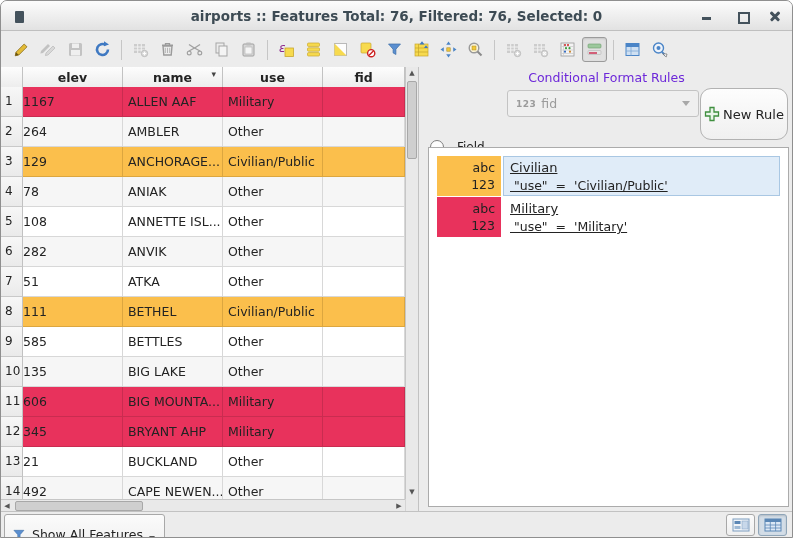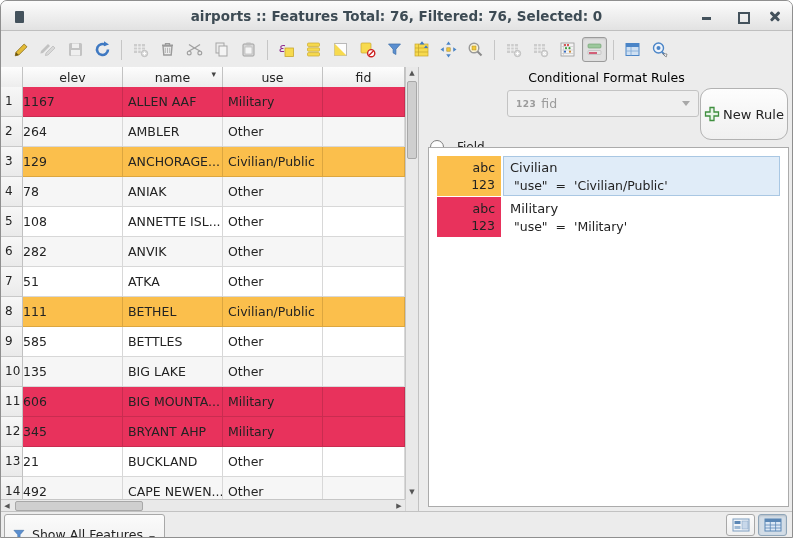--- a/index.html
+++ b/index.html
@@ -25,21 +25,21 @@
   .toolbar{position:absolute;top:31px;left:0;right:0;height:35px;display:flex;align-items:center;
     gap:2px;padding-left:8px;background:#ececec;}
   .tb-btn{width:25px;height:25px;display:flex;align-items:center;justify-content:center;
     border:1px solid transparent;border-radius:3px;flex:0 0 auto;}
   .tb-btn.pressed{border-color:#9b9b9b;background:#e0e0e0;box-shadow:inset 0 1px 2px rgba(0,0,0,.12);}
   .tb-sep{width:1px;height:20px;background:#c6c6c6;margin:0 4px;flex:0 0 auto;}
   
   .table-area{position:absolute;top:66px;left:0;width:417px;height:446px;background:#fff;}
   .thead{position:absolute;top:0;left:0;height:20px;display:flex;}
   .th{height:22px;background:linear-gradient(#fdfdfd,#ececec);border-right:1px solid #c2c2c2;
-    border-bottom:1px solid #b2b2b2;font-size:12.5px;display:flex;align-items:center;justify-content:center;position:relative;}
+    border-bottom:1px solid #b2b2b2;font-size:12.5px;display:flex;align-items:center;justify-content:center;position:relative;font-weight:bold;}
   .th .sortind{position:absolute;right:6px;top:2px;font-size:9px;color:#444;}
   .rows{position:absolute;top:20px;left:0;width:404px;height:412px;overflow:hidden;}
   .row{display:flex;height:30px;}
   .cell{border-right:1px solid #d8d8d8;border-bottom:1px solid #d8d8d8;font-size:12.5px;
     line-height:29px;overflow:hidden;white-space:nowrap;background:#fff;}
   .c-num{width:22px;background:linear-gradient(#f7f7f7,#eaeaea);border-right:1px solid #c2c2c2;
     border-bottom:1px solid #c9c9c9;padding-left:4px;font-size:12px;}
   .c-elev{width:100px;text-align:left;}
   .c-name{width:100px;padding-left:5px;}
   .c-use{width:100px;padding-left:5px;}
@@ -51,37 +51,37 @@
   .vscroll{position:absolute;top:0;right:0;width:13px;height:432px;background:#e9e9e9;border-left:1px solid #c6c6c6;}
   .hscroll{position:absolute;bottom:0;left:0;width:404px;height:14px;background:#e9e9e9;border-top:1px solid #c6c6c6;}
   .sb-arrow{position:absolute;font-size:7px;color:#555;text-align:center;line-height:13px;width:12px;height:13px;}
   .va-up{top:0;left:0;} .va-down{bottom:0;left:0;}
   .ha-left{left:0;top:0;} .ha-right{right:0;top:0;}
   .vthumb{position:absolute;top:14px;left:1px;width:10px;height:78px;background:#cfcfcf;border:1px solid #a8a8a8;border-radius:2px;}
   .hthumb{position:absolute;left:14px;top:1px;width:128px;height:10px;background:#cfcfcf;border:1px solid #a8a8a8;border-radius:2px;}
   .sb-corner{position:absolute;right:0;bottom:0;width:13px;height:14px;background:#e9e9e9;border-left:1px solid #d4d4d4;}
   
   .panel{position:absolute;top:66px;left:417px;width:376px;height:446px;background:#ececec;border-left:1px solid #c2c2c2;}
-  .panel-title{position:absolute;top:3px;left:0;right:0;text-align:center;font-size:12.5px;color:#000000;}
+  .panel-title{position:absolute;top:3px;left:0;right:0;text-align:center;font-size:12.5px;color:#6d28d9;}
   .opt{position:absolute;display:flex;align-items:center;gap:13px;font-size:12px;margin-top:44px;}
   .opt-field{left:11px;top:29px;} .opt-fullrow{left:11px;top:57px;}
   .radio{width:14px;height:14px;border-radius:50%;border:1px solid #7f7f7f;background:#fdfdfd;position:relative;flex:0 0 auto;}
   .radio.checked::after{content:"";position:absolute;left:3.5px;top:3.5px;width:5px;height:5px;border-radius:50%;background:#222;}
   .combo{position:absolute;left:88px;top:23px;width:192px;height:27px;background:#efefef;
     border:1px solid #c3c3c3;border-radius:3px;display:flex;align-items:center;padding:0 8px;gap:5px;color:#9b9b9b;}
   .combo .badge{font-size:9px;font-weight:bold;letter-spacing:.5px;}
   .combo .val{font-size:12.5px;}
   .combo .arrow{margin-left:auto;width:0;height:0;border-left:4px solid transparent;border-right:4px solid transparent;border-top:5px solid #a8a8a8;}
   .new-rule{position:absolute;right:6px;top:21px;width:88px;height:52px;background:linear-gradient(#fdfdfd,#f0f0f0);
     border:1px solid #b2b2b2;border-radius:11px;display:flex;align-items:center;justify-content:center;gap:3px;font-size:13px;}
   .rules{position:absolute;left:9px;top:80px;width:361px;height:360px;background:#fff;border:1px solid #ababab;padding:8px;}
   .rule{display:flex;height:40px;margin-bottom:1px;}
   .rule .swatch{width:64px;display:flex;flex-direction:column;align-items:flex-end;justify-content:center;
     padding-right:6px;font-size:12.5px;line-height:17px;color:#222;flex:0 0 auto;}
-  .rule .body{flex:1;margin-left:2px;padding:2px 4px 0 6px;border:1px solid transparent;}
+  .rule .body{flex:1;margin-left:2px;padding:2px 4px 0 6px;border:1px solid transparent;text-decoration:underline;}
   .rule.selected .body{background:#e0ecf8;border-color:#a9c7e3;}
   .rule-name{font-size:13px;line-height:18px;}
   .rule-expr{font-size:12.5px;line-height:17px;white-space:pre;}
   
   .statusbar{position:absolute;left:0;right:0;bottom:0;height:26px;background:#ececec;border-top:1px solid #c2c2c2;}
   .filter-btn{position:absolute;left:3px;top:2px;height:40px;display:flex;align-items:center;gap:6px;
     padding:0 9px 0 6px;background:linear-gradient(#fbfbfb,#eeeeee);border:1px solid #a8a8a8;border-radius:3px;font-size:12.5px;}
   .caret{width:0;height:0;border-left:3.5px solid transparent;border-right:3.5px solid transparent;border-top:4.5px solid #555;margin-top:7px;}
   .view-btn{position:absolute;top:2px;width:29px;height:22px;display:flex;align-items:center;justify-content:center;
     background:linear-gradient(#fbfbfb,#efefef);border:1px solid #a8a8a8;border-radius:3px;}

